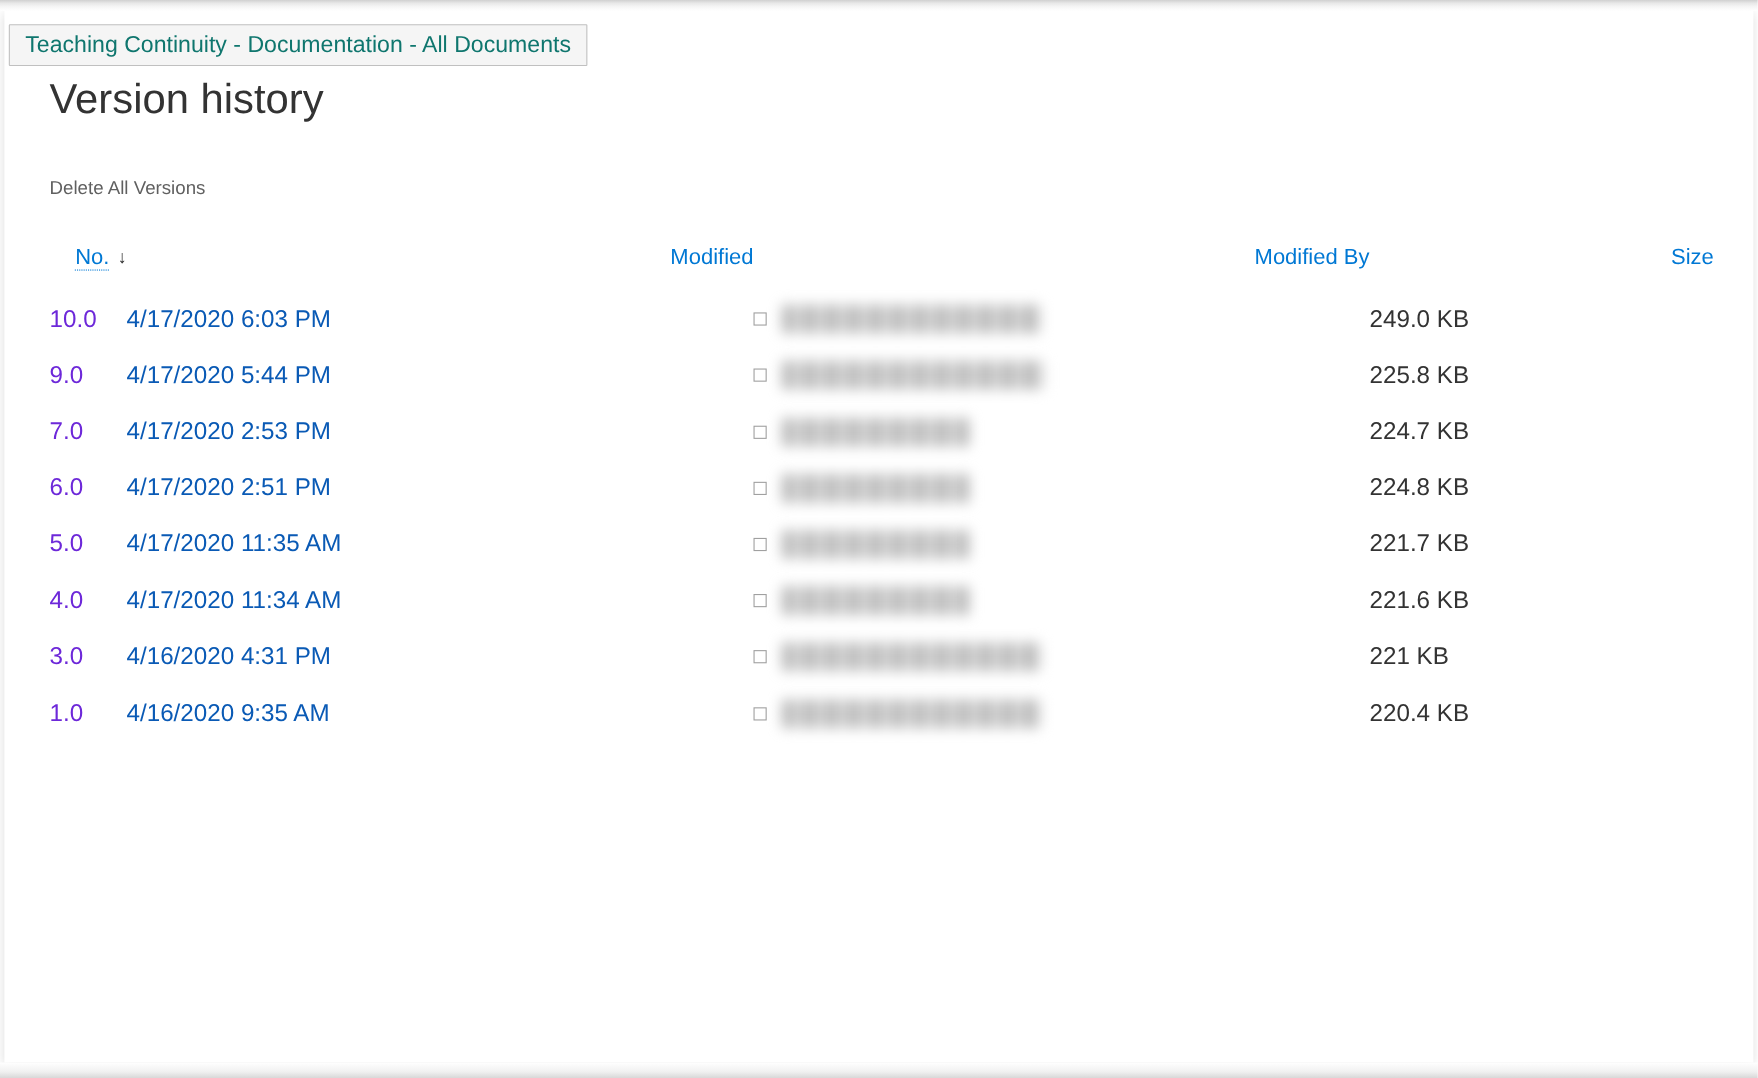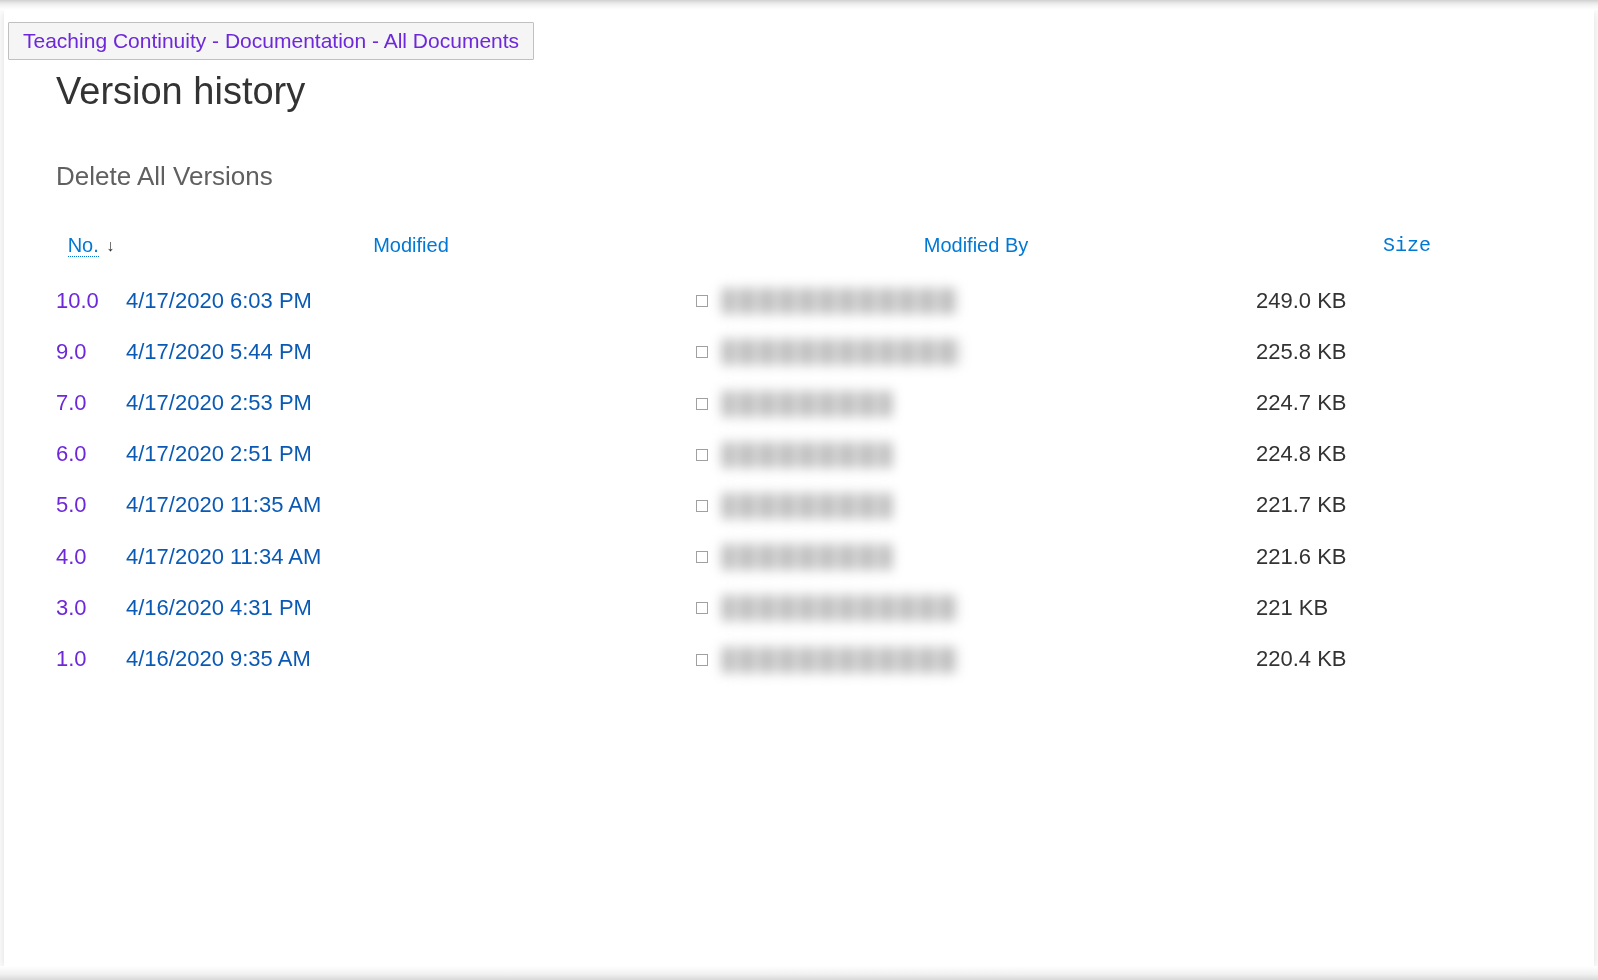--- a/index.html
+++ b/index.html
@@ -24,68 +24,67 @@
     z-index: 1;
   }
   .tooltip-box {
     position: absolute;
     top: 22px;
     left: 8px;
     background: #f5f5f5;
     border: 1px solid #c0c0c0;
     padding: 6px 14px;
     font-size: 21px;
-    color: #6d28d9;
+    color: #0f766e;
     z-index: 5;
     border-radius: 1px;
   }
   .content {
     position: absolute;
     top: 70px;
-    left: 56px;
+    left: 45px;
     right: 40px;
   }
   .page-title {
     font-size: 38px;
     font-weight: 400;
     color: #333333;
     margin-bottom: 48px;
   }
   .delete-link {
-    font-size: 26px;
+    font-size: 17px;
     color: #606060;
     cursor: pointer;
     display: inline-block;
     margin-bottom: 42px;
   }
   table {
     width: 100%;
     border-collapse: collapse;
     table-layout: fixed;
   }
   th {
-    text-align: center;
+    text-align: right;
     font-weight: 400;
     font-size: 20px;
     color: #0078d4;
     padding-bottom: 18px;
     vertical-align: middle;
   }
   th.col-no {
     width: 70px;
   }
   th.col-modified {
     width: 570px;
   }
   th.col-modifiedby {
     width: 560px;
   }
   th.col-size {
     width: auto;
-    font-family: Liberation Mono, monospace;
   }
   .col-no-header {
     border-bottom: 1px dotted #0078d4;
     cursor: pointer;
   }
   .sort-arrow {
     color: #333333;
     font-size: 16px;
     margin-left: 2px;
     display: inline-block;

